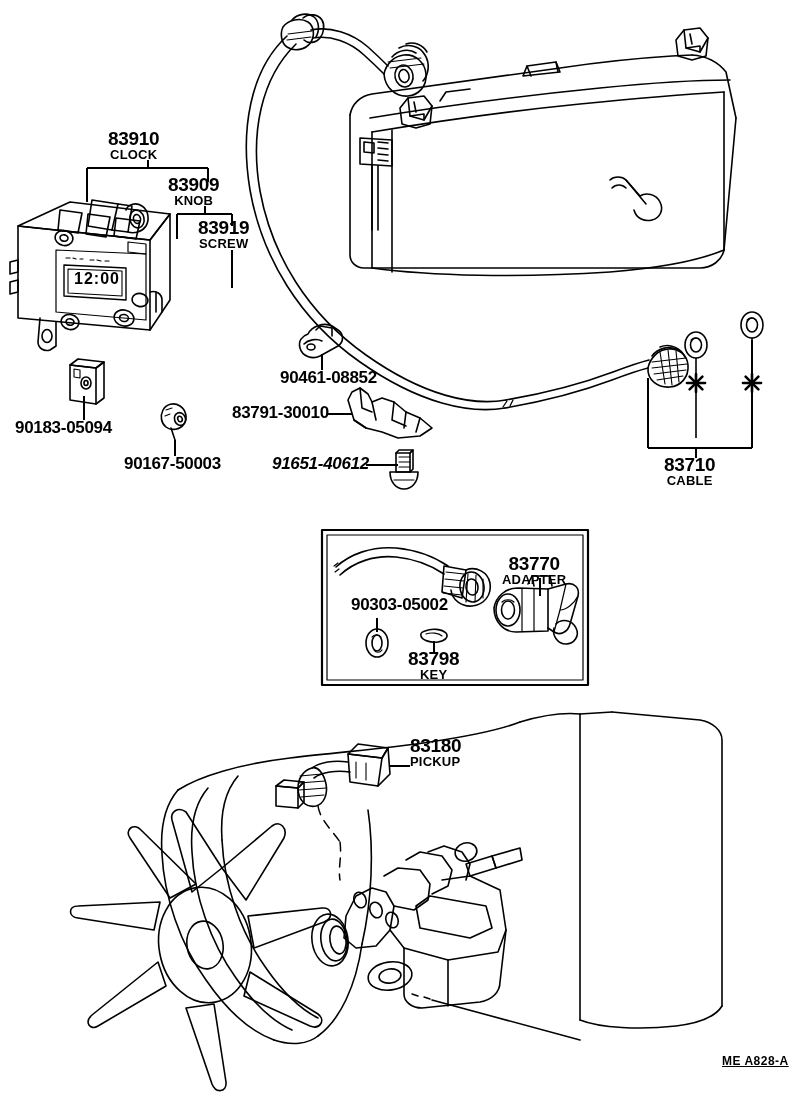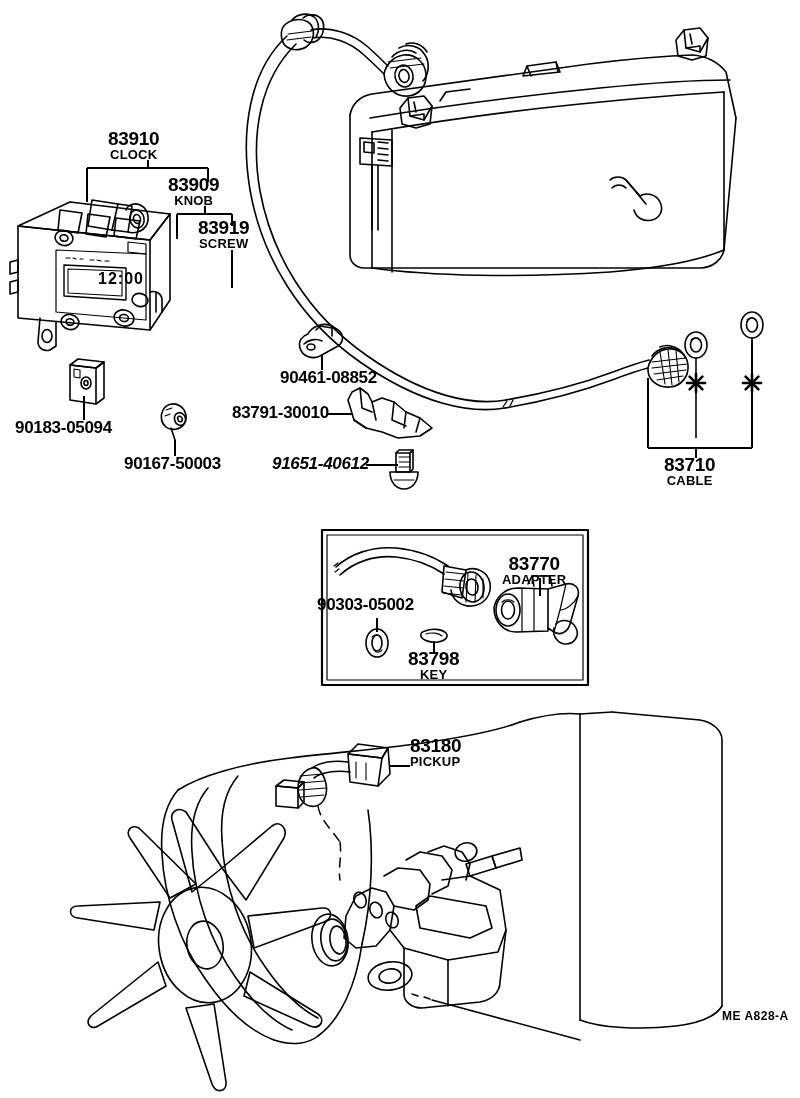--- a/index.html
+++ b/index.html
@@ -484,32 +484,32 @@
     <span class="pn">83710</span>
     <span class="nm">CABLE</span>
   </div>
 
 
   <div class="lbl ctr" style="left:502px;top:554px;">
     <span class="pn">83770</span>
     <span class="nm">ADAPTER</span>
   </div>
 
-  <div class="lbl sm" style="left:317px;top:596px;">
+  <div class="lbl sm" style="left:351px;top:596px;">
     <span class="pn">90303-05002</span>
   </div>
 
   <div class="lbl ctr" style="left:408px;top:649px;">
     <span class="pn">83798</span>
     <span class="nm">KEY</span>
   </div>
 
   <div class="lbl" style="left:410px;top:736px;">
     <span class="pn">83180</span>
     <span class="nm">PICKUP</span>
   </div>
 
-  <div style="position:absolute;left:70px;top:270px;width:54px;text-align:center;font-size:16px;font-weight:bold;letter-spacing:1px;font-family:'Liberation Sans',sans-serif;padding-left:24px;">12:00</div>
-
-
-  <div class="footer" style="left:722px;top:1009px;">ME  A828-A</div>
+  <div style="position:absolute;left:70px;top:270px;width:54px;text-align:center;font-size:16px;font-weight:bold;letter-spacing:1px;font-family:'Liberation Sans',sans-serif;">12:00</div>
+
+
+  <div class="footer" style="left:722px;top:1054px;text-decoration:underline;">ME  A828-A</div>
 
 </div>
 
 </body></html>

